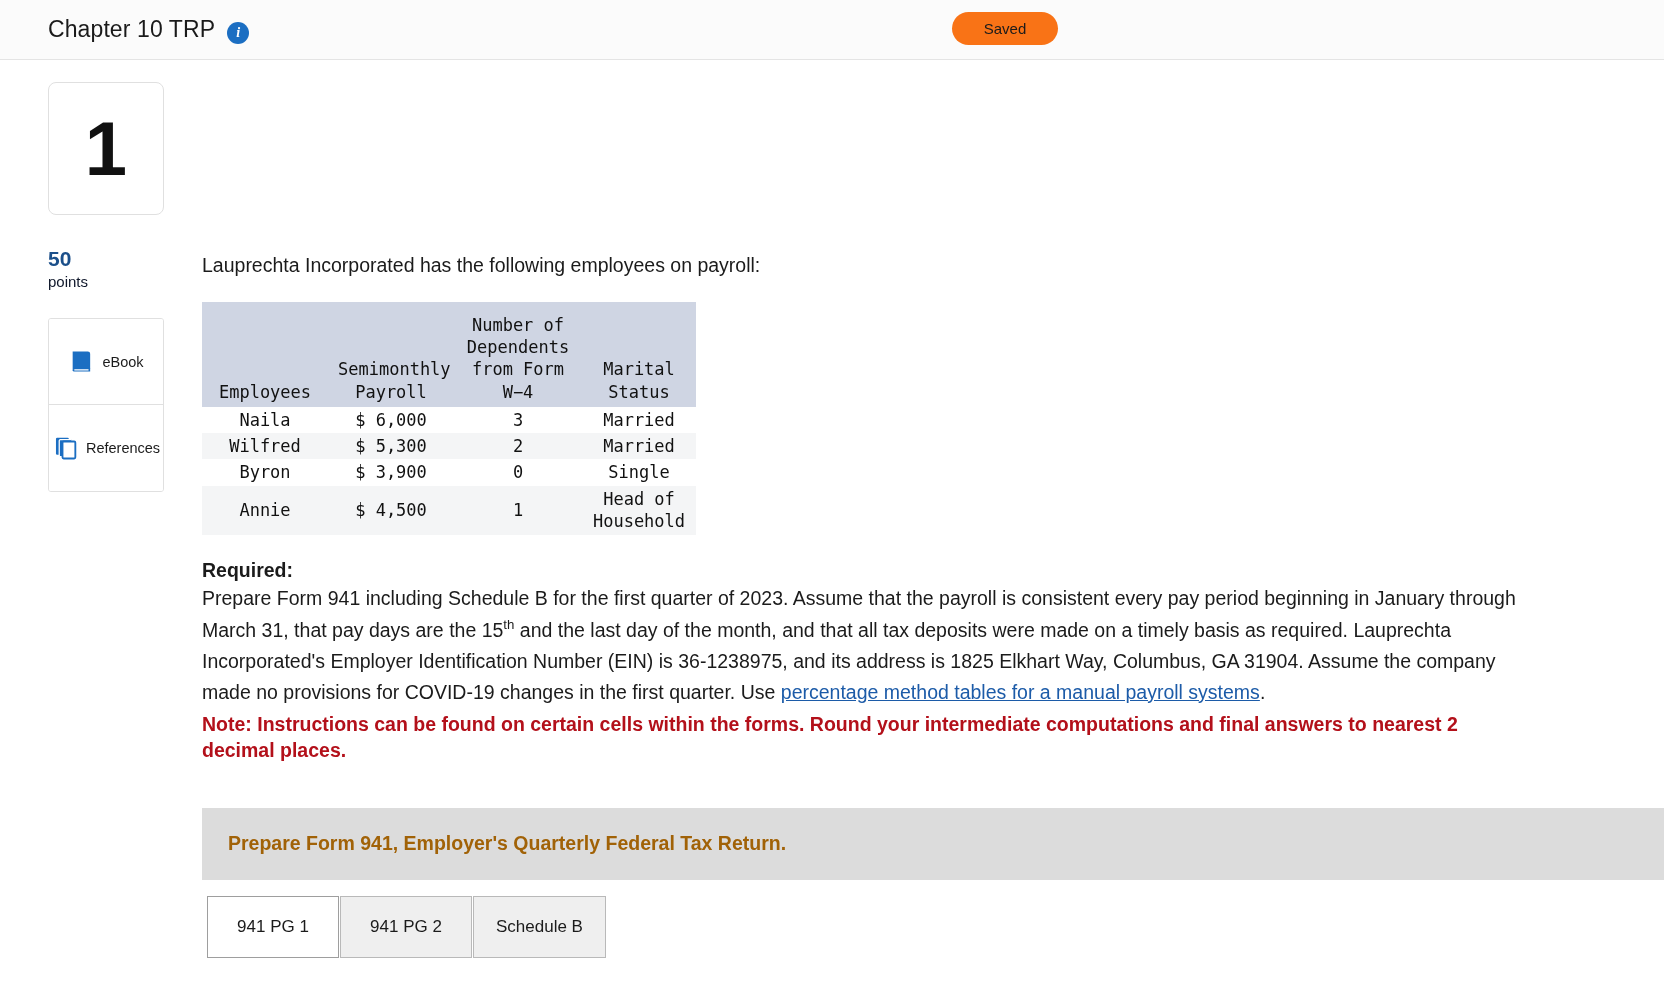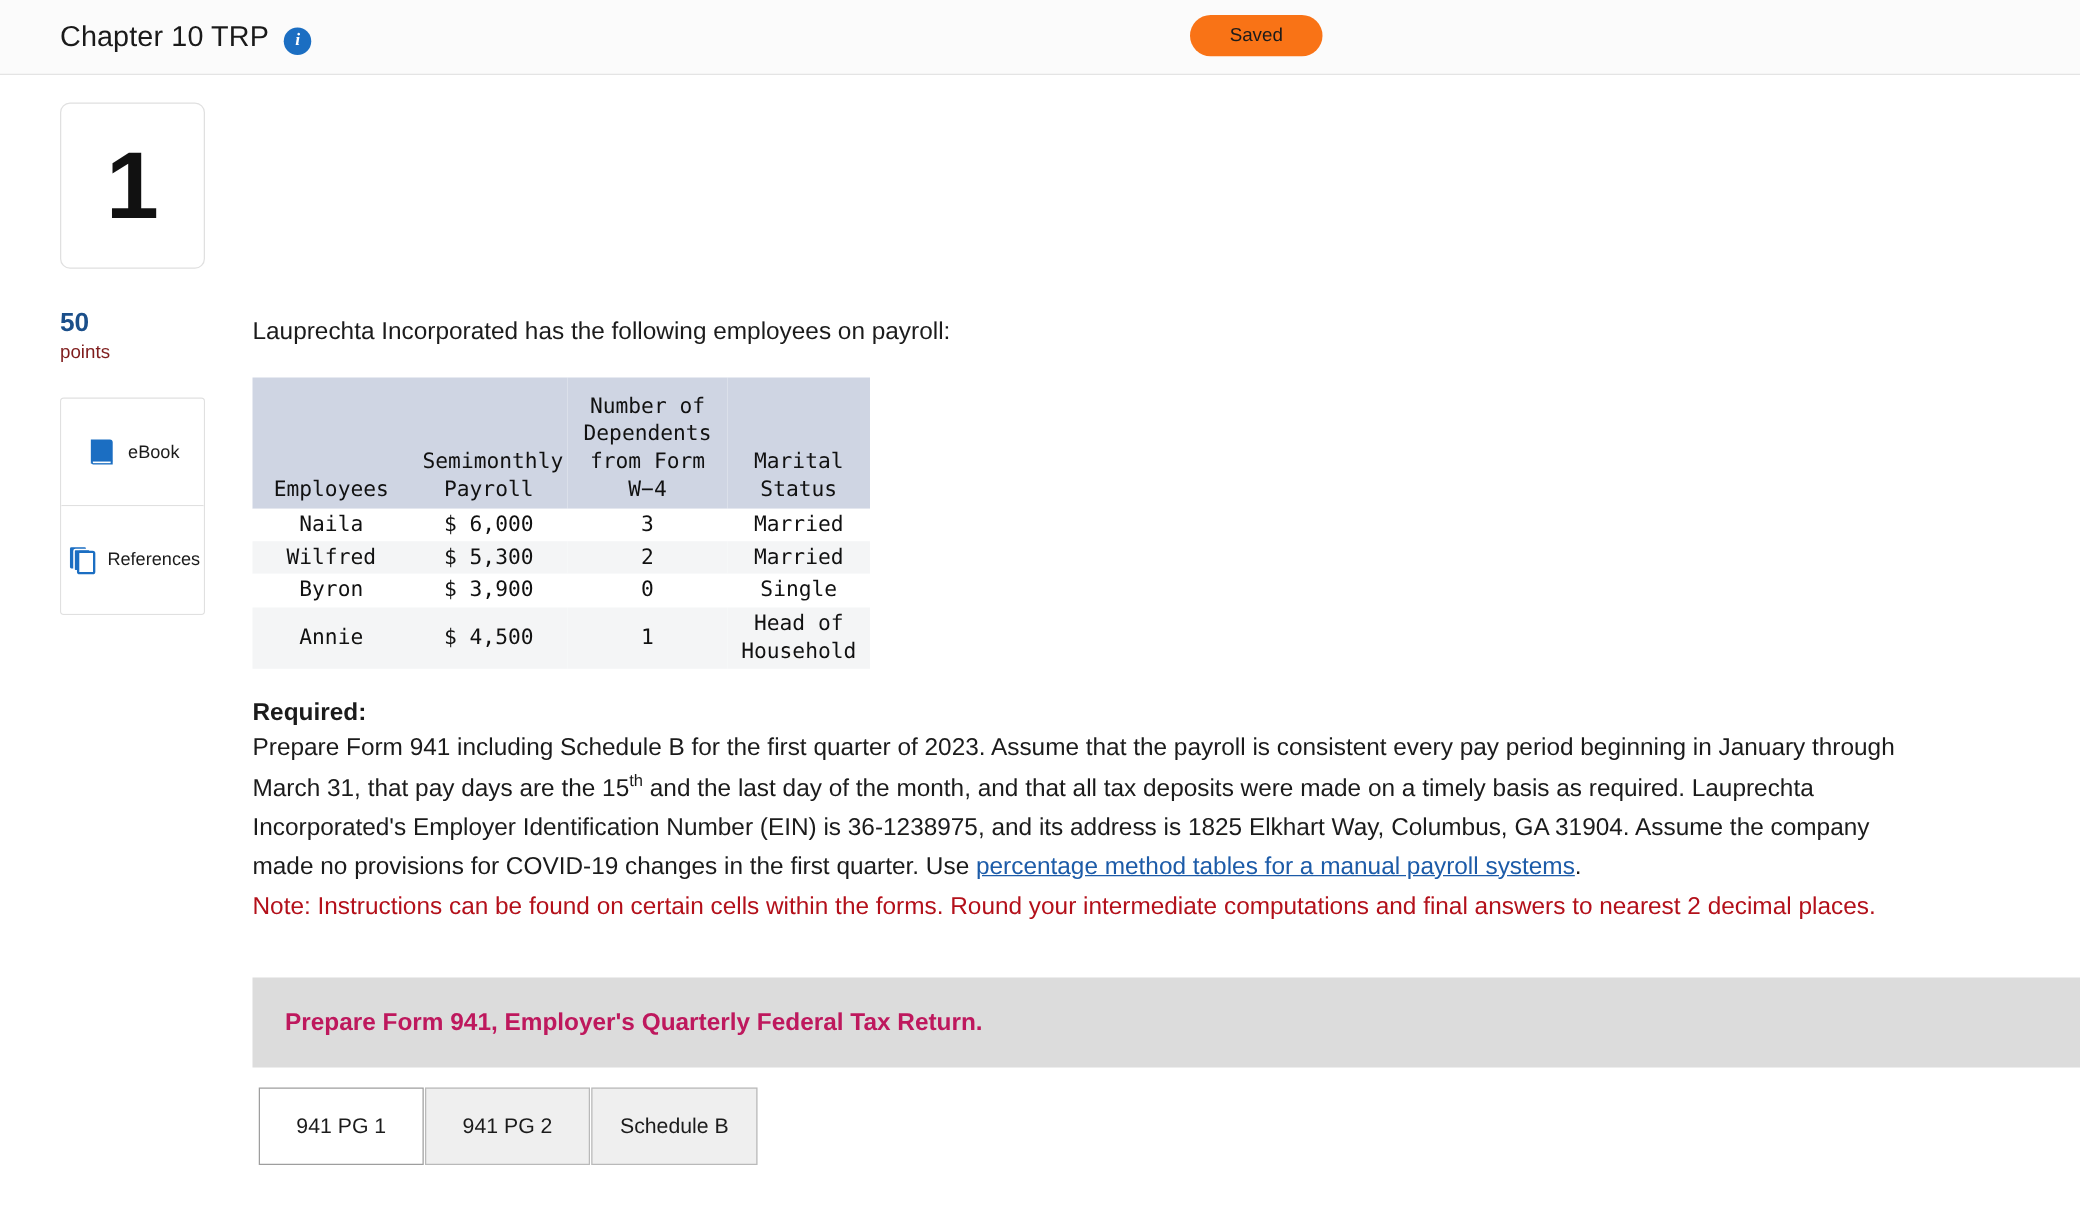--- a/index.html
+++ b/index.html
@@ -95,21 +95,21 @@
   }
   .points-val {
     margin-top: 32px;
     font-size: 21px;
     color: #1b4f8a;
     font-weight: 600;
     line-height: 1.15;
   }
   .points-label {
     font-size: 15px;
-    color: #7f1d1d;
+    color: #0f172a;
     margin-top: 2px;
   }
   .toolcards {
     margin-top: 28px;
     width: 116px;
     border: 1px solid #e0e0e0;
     border-radius: 3px;
     overflow: hidden;
     background: #fff;
   }
@@ -199,41 +199,41 @@
     max-width: 1330px;
   }
   .req-body sup { font-size: 0.68em; }
   a.inline-link {
     color: #1c5ba8;
     text-decoration: underline;
     cursor: pointer;
   }
   .note {
     color: #b3101a;
-    font-weight: normal;
+    font-weight: bold;
     font-size: 19.5px;
     line-height: 1.35;
     margin: 3px 0 0 0;
     max-width: 1330px;
   }
 
   
   .form-section { margin-top: 44px; }
   .form-banner {
     background: #dcdcdc;
     height: 72px;
     display: flex;
     align-items: center;
     padding-left: 26px;
     margin-right: -20px;
   }
   .form-banner-title {
     font-size: 19.5px;
     font-weight: bold;
-    color: #be185d;
+    color: #a16207;
   }
   .tabs {
     display: flex;
     margin-top: 16px;
     padding-left: 5px;
   }
   .tab {
     height: 62px;
     min-width: 132px;
     border: 1px solid #b9b9b9;

